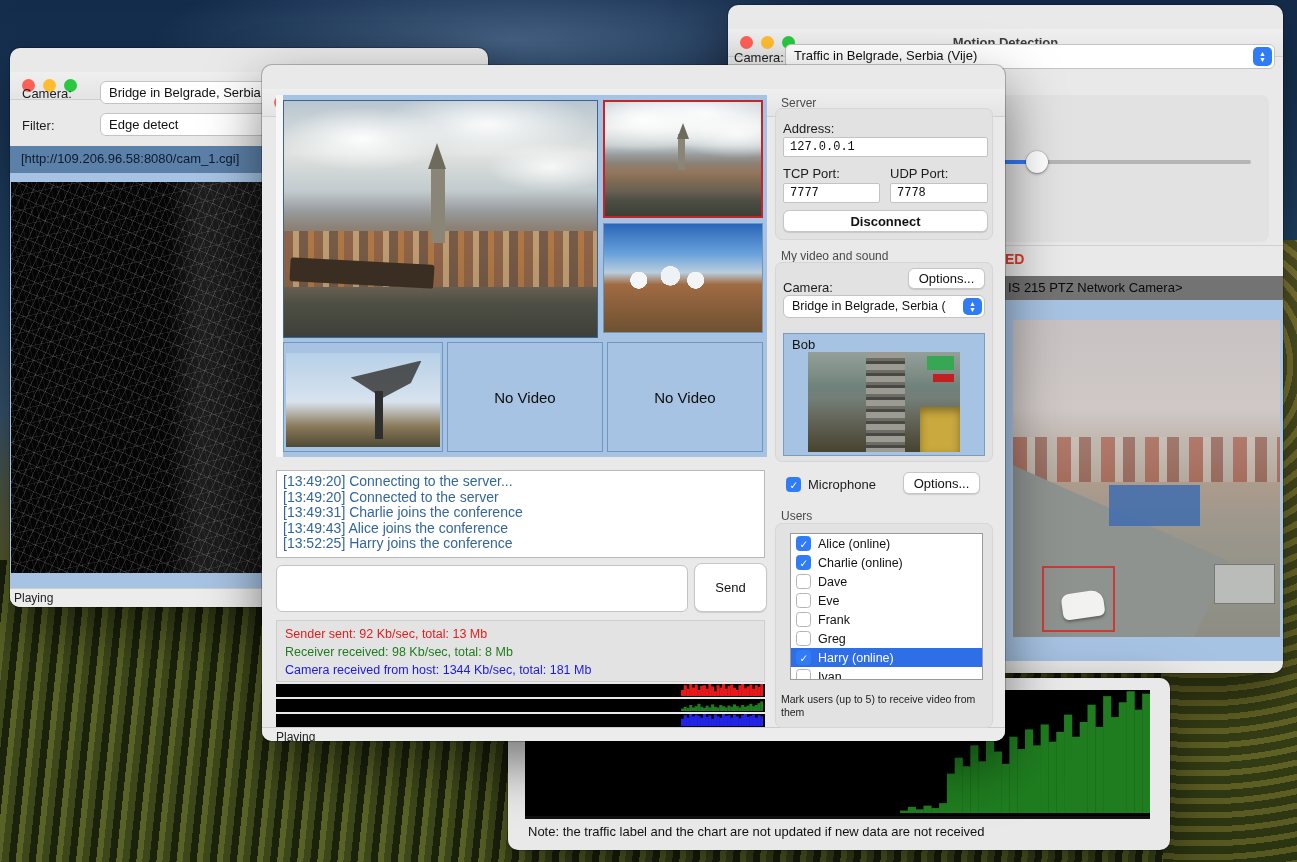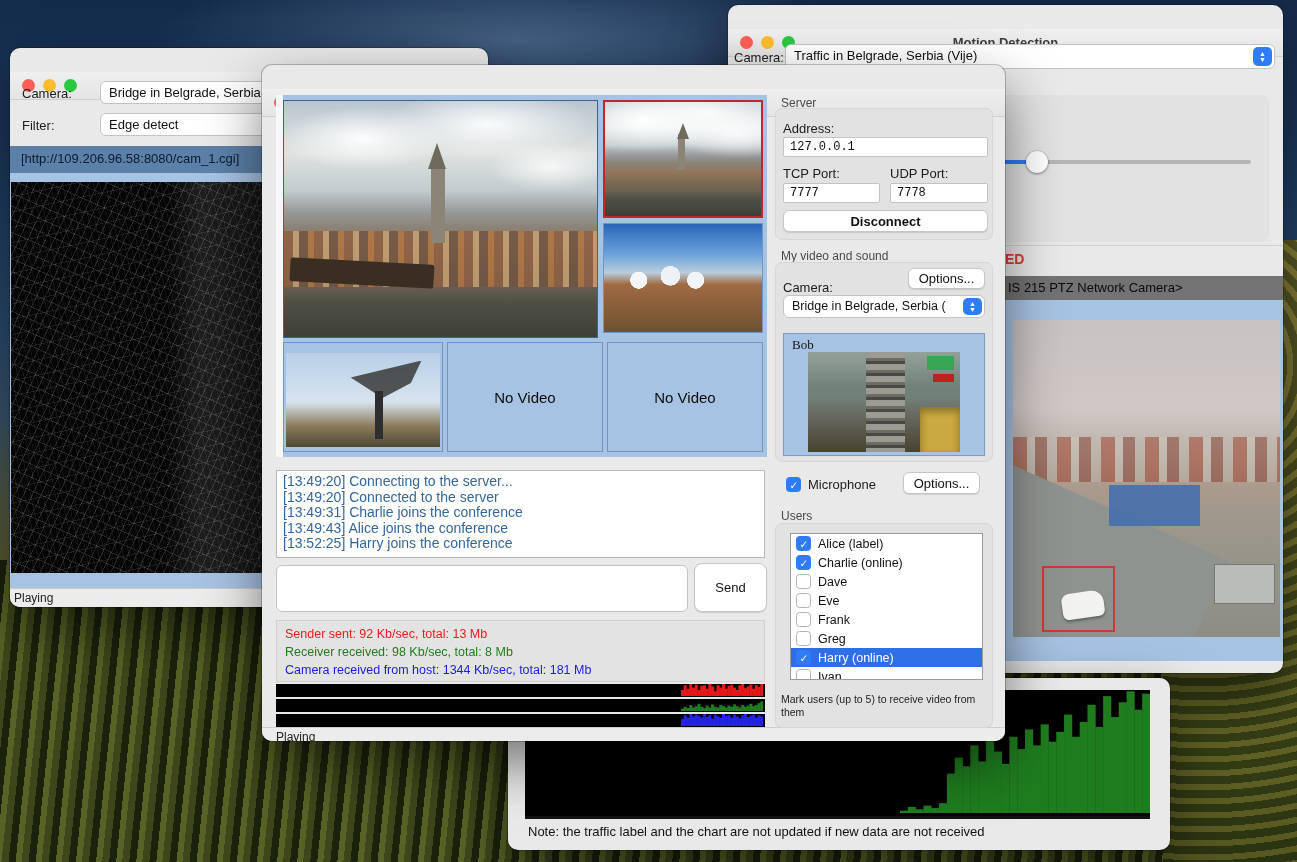--- a/index.html
+++ b/index.html
@@ -93,21 +93,21 @@
   .chatbox{position:absolute;left:14px;top:405px;width:489px;height:88px;background:#fff;border:1px solid #b9b9b9;
        box-sizing:border-box;padding:3px 6px;overflow:hidden;}
   .chatline{font-size:14px;line-height:15.5px;color:#33679b;white-space:nowrap;}
   .statsbox{position:absolute;left:14px;top:555px;width:489px;height:62px;background:#e3e3e3;border:1px solid #cfcfcf;
        box-sizing:border-box;padding:4px 8px;}
   .statline{font-size:12.5px;line-height:18px;white-space:nowrap;}
   .abar{position:absolute;left:14px;width:489px;height:13px;background:#000;}
   .abar svg{position:absolute;right:2px;top:0;}
   
   .preview{position:absolute;left:521px;top:268px;width:202px;height:123px;background:#a7c3e3;border:1px solid #7b9cc2;box-sizing:border-box;}
-  .preview .pv-name{position:absolute;left:8px;top:3px;font-size:13px;color:#111;font-family:Liberation Serif, serif;}
+  .preview .pv-name{position:absolute;left:8px;top:3px;font-size:13px;color:#111;}
   .preview .pv-img{position:absolute;left:24px;top:18px;right:24px;bottom:3px;}
   .listbox{position:absolute;left:528px;top:468px;width:193px;height:147px;background:#fff;border:1px solid #9a9a9a;
        box-sizing:border-box;overflow:hidden;}
   .urow{display:flex;align-items:center;height:19px;padding-left:5px;gap:7px;font-size:12.5px;color:#111;}
   .urow.sel{background:#2e6fe8;color:#fff;}
   .hint{position:absolute;left:519px;top:628px;width:208px;font-size:10.5px;line-height:13px;color:#222;}
 
   
   #win-motion{left:728px;top:5px;width:555px;height:668px;}
   .md-panel{position:absolute;left:17px;top:90px;width:524px;height:147px;background:#e2e2e2;border-radius:8px;}
@@ -471,21 +471,21 @@
   </div>
   <span class="cb on" style="position:absolute;left:524px;top:412px"></span>
   <div class="lbl" style="left:546px;top:412px">Microphone</div>
   <div class="btn" style="left:641px;top:407px;width:77px;height:22px">Options...</div>
 
   <div class="small-lbl" style="left:519px;top:444px">Users</div>
   <div class="group" style="left:513px;top:458px;width:218px;height:205px"></div>
   <div class="listbox">
       <div class="urow">
         <span class="cb on"></span>
-        <span>Alice (label)</span>
+        <span>Alice (online)</span>
       </div>
       <div class="urow">
         <span class="cb on"></span>
         <span>Charlie (online)</span>
       </div>
       <div class="urow">
         <span class="cb"></span>
         <span>Dave</span>
       </div>
       <div class="urow">

